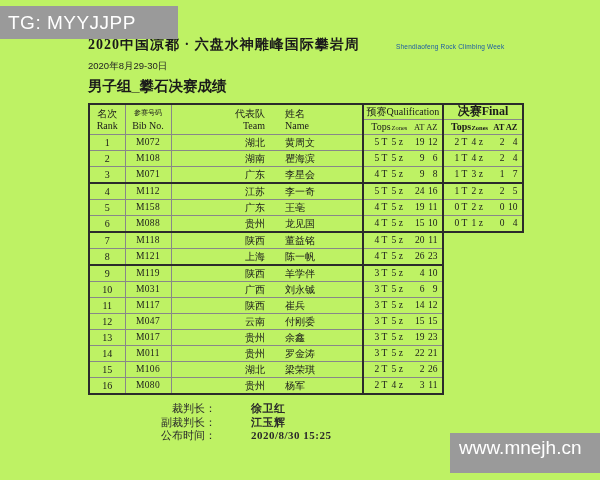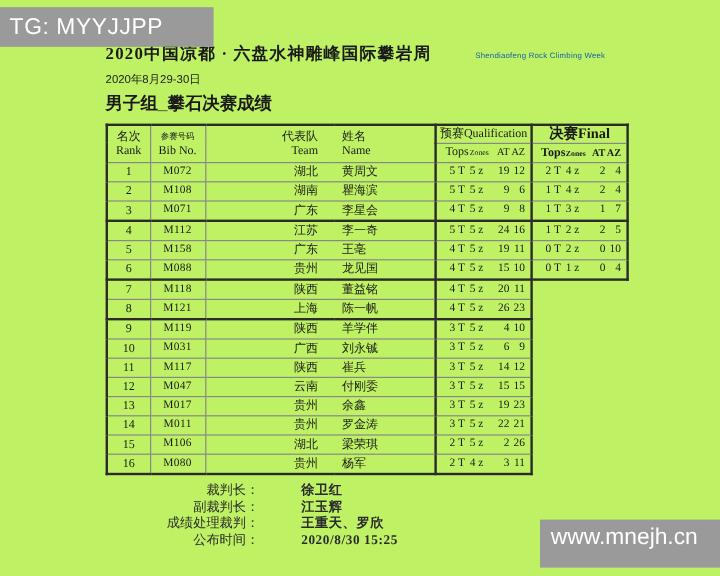--- a/index.html
+++ b/index.html
@@ -271,23 +271,19 @@
   <div class="footer">
       <div class="f-line">
         <span class="f-label">裁判长：</span>
         <span class="f-value">徐卫红</span>
       </div>
       <div class="f-line">
         <span class="f-label">副裁判长：</span>
         <span class="f-value">江玉辉</span>
       </div>
       <div class="f-line">
-        <span class="f-label">成绩处理裁判：</span>
-        <span class="f-value">王重天、罗欣</span>
-      </div>
-      <div class="f-line">
         <span class="f-label">公布时间：</span>
         <span class="f-value">2020/8/30 15:25</span>
       </div>
     </div>
 
   <div class="wm-site">www.mnejh.cn</div>
 </div>
 
 </body></html>

